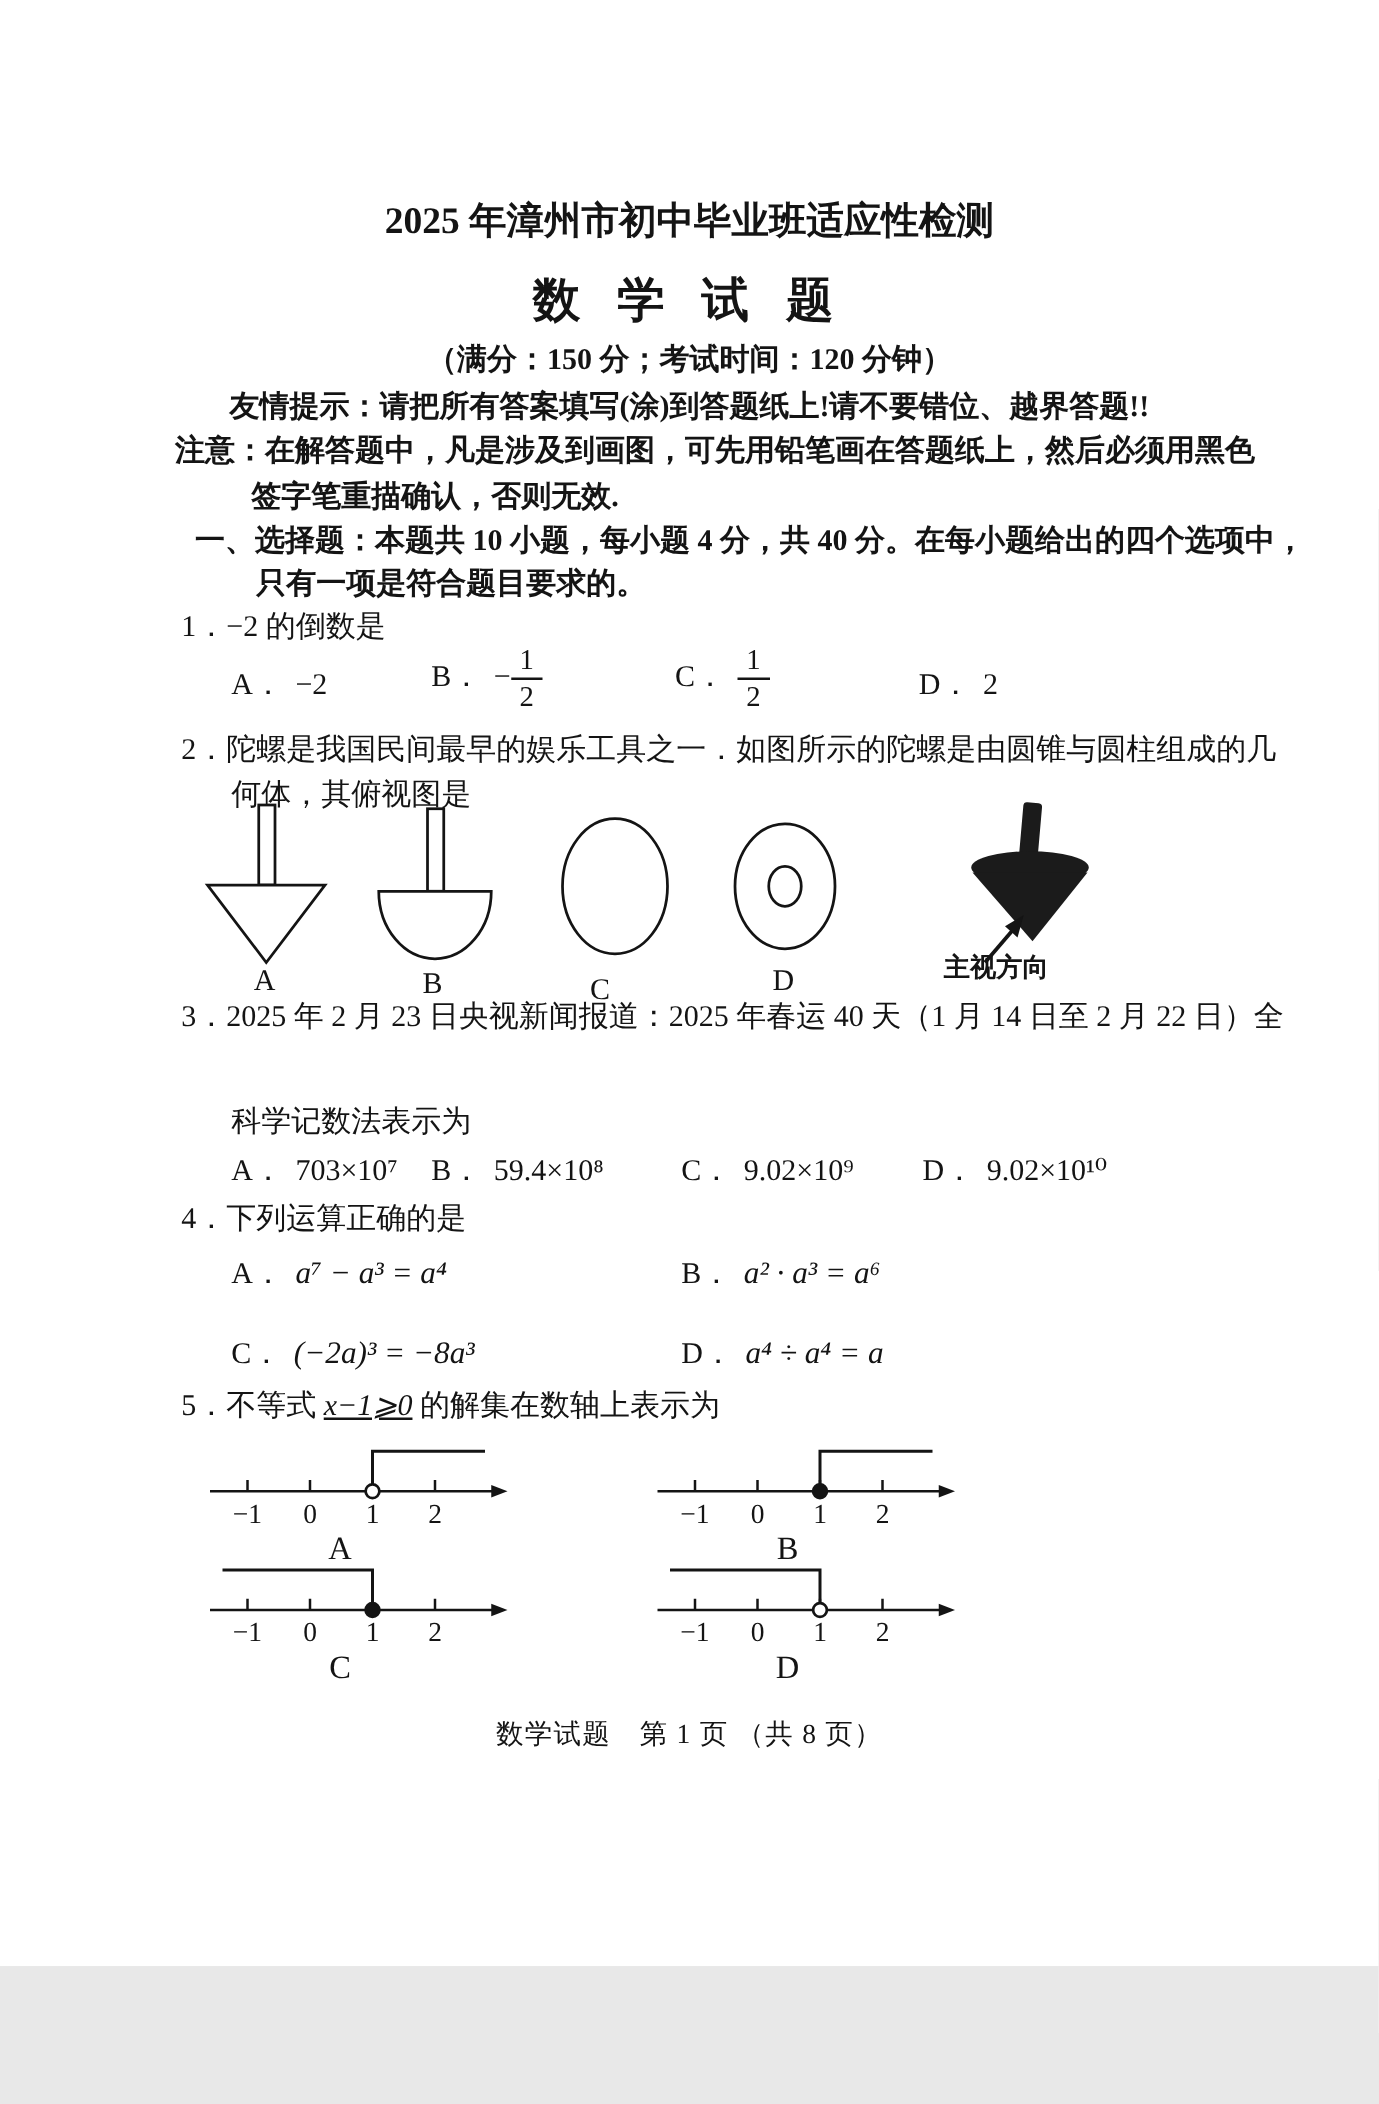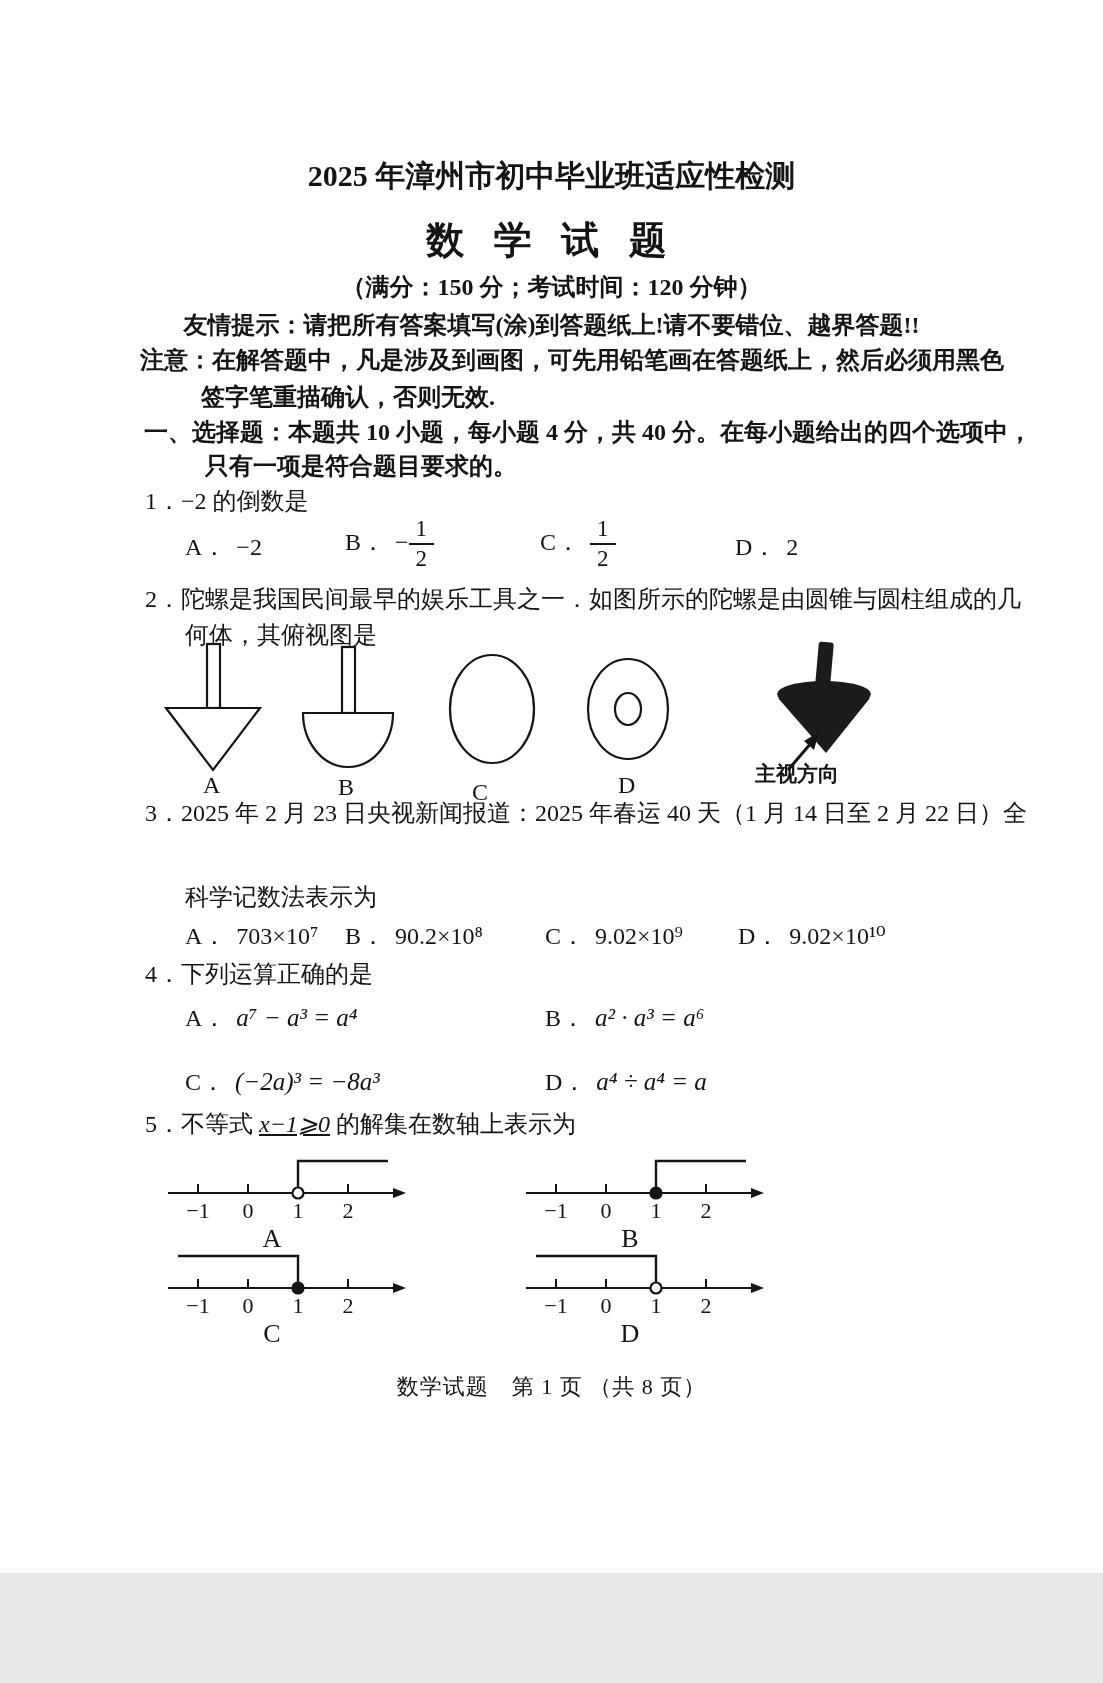--- a/index.html
+++ b/index.html
@@ -27,21 +27,21 @@
 
 <div class="page">
 
   <div class="abs center b t30" style="top:156px;">2025 年漳州市初中毕业班适应性检测</div>
   <div class="abs center b t38" style="top:215px;">数 学 试 题</div>
   <div class="abs center b t24" style="top:271px;">（满分：150 分；考试时间：120 分钟）</div>
   <div class="abs b t24" style="left:140px;top:344px;">注意：在解答题中，凡是涉及到画图，可先用铅笔画在答题纸上，然后必须用黑色</div>
   <div class="abs center b t24" style="top:309px;">友情提示：请把所有答案填写(涂)到答题纸上!请不要错位、越界答题!!</div>
   <div class="abs b t24" style="left:201px;top:381px;">签字笔重描确认，否则无效.</div>
 
-  <div class="abs b t24" style="left:144px;top:416px;">一、选择题：本题共 10 小题，每小题 4 分，共 40 分。在每小题给出的四个选项中，</div>
+  <div class="abs b t24" style="left:156px;top:416px;">一、选择题：本题共 10 小题，每小题 4 分，共 40 分。在每小题给出的四个选项中，</div>
   <div class="abs b t24" style="left:205px;top:450px;">只有一项是符合题目要求的。</div>
 
   <div class="abs t24" style="left:145px;top:485px;">1．−2 的倒数是</div>
   <div class="abs t24" style="left:185px;top:531px;">
     <span class="optlabel">A．</span><span>−2</span>
   </div>
   <div class="abs t24" style="left:345px;top:508px;height:68px;line-height:68px;">
     <span class="optlabel">B．</span><span>−</span><span class="frac"><span class="num">1</span><span class="den">2</span></span>
   </div>
   <div class="abs t24" style="left:540px;top:508px;height:68px;line-height:68px;">
@@ -81,21 +81,21 @@
   <div class="abs viewdir" style="left:755px;top:760px;">主视方向</div>
 
   <div class="abs figlabel" style="left:203px;top:772px;">A</div>
   <div class="abs figlabel" style="left:338px;top:774px;">B</div>
   <div class="abs figlabel" style="left:472px;top:779px;">C</div>
   <div class="abs figlabel" style="left:618px;top:772px;">D</div>
 
   <div class="abs t24" style="left:145px;top:797px;">3．2025 年 2 月 23 日央视新闻报道：2025 年春运 40 天（1 月 14 日至 2 月 22 日）全</div>
   <div class="abs t24" style="left:185px;top:881px;">科学记数法表示为</div>
   <div class="abs t24" style="left:185px;top:920px;"><span class="optlabel">A．</span><span>703×10⁷</span></div>
-  <div class="abs t24" style="left:345px;top:920px;"><span class="optlabel">B．</span><span>90.2×10⁸</span></div>
+  <div class="abs t24" style="left:345px;top:920px;"><span class="optlabel">B．</span><span>59.4×10⁸</span></div>
   <div class="abs t24" style="left:545px;top:920px;text-align:center;"><span class="optlabel">C．</span><span>9.02×10⁹</span></div>
   <div class="abs t24" style="left:738px;top:920px;"><span class="optlabel">D．</span><span>9.02×10¹⁰</span></div>
 
   <div class="abs t24" style="left:145px;top:958px;">4．下列运算正确的是</div>
   <div class="abs t24" style="left:185px;top:1002px;"><span class="optlabel">A．</span><span class="mathi">a⁷ − a³ = a⁴</span></div>
   <div class="abs t24" style="left:545px;top:1002px;"><span class="optlabel">B．</span><span class="mathi">a² · a³ = a⁶</span></div>
   <div class="abs t24" style="left:185px;top:1066px;"><span class="optlabel">C．</span><span class="mathi">(−2a)³ = −8a³</span></div>
   <div class="abs t24" style="left:545px;top:1066px;"><span class="optlabel">D．</span><span class="mathi">a⁴ ÷ a⁴ = a</span></div>
 
   <div class="abs t24" style="left:145px;top:1108px;">

